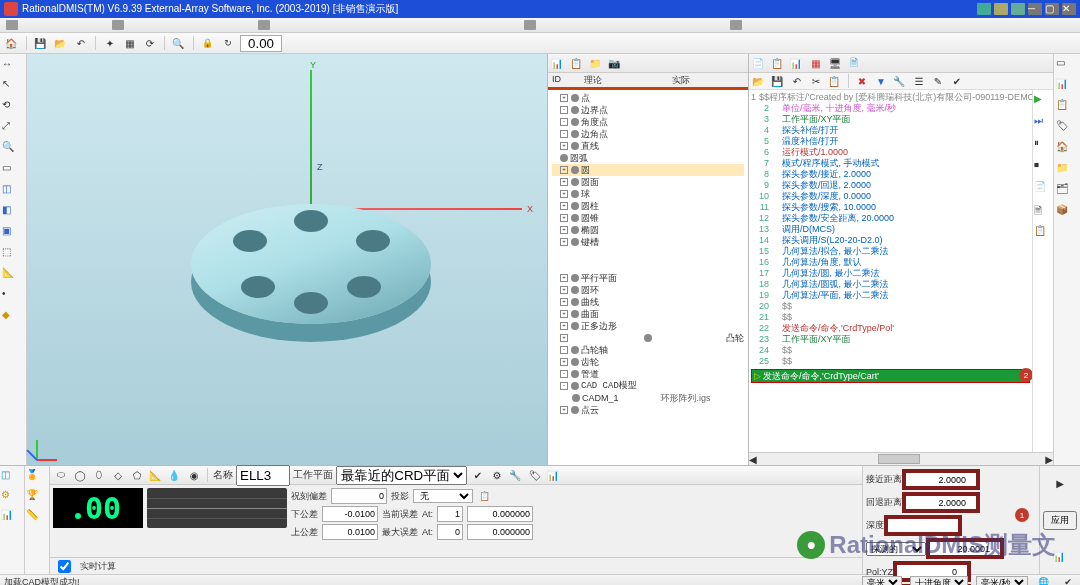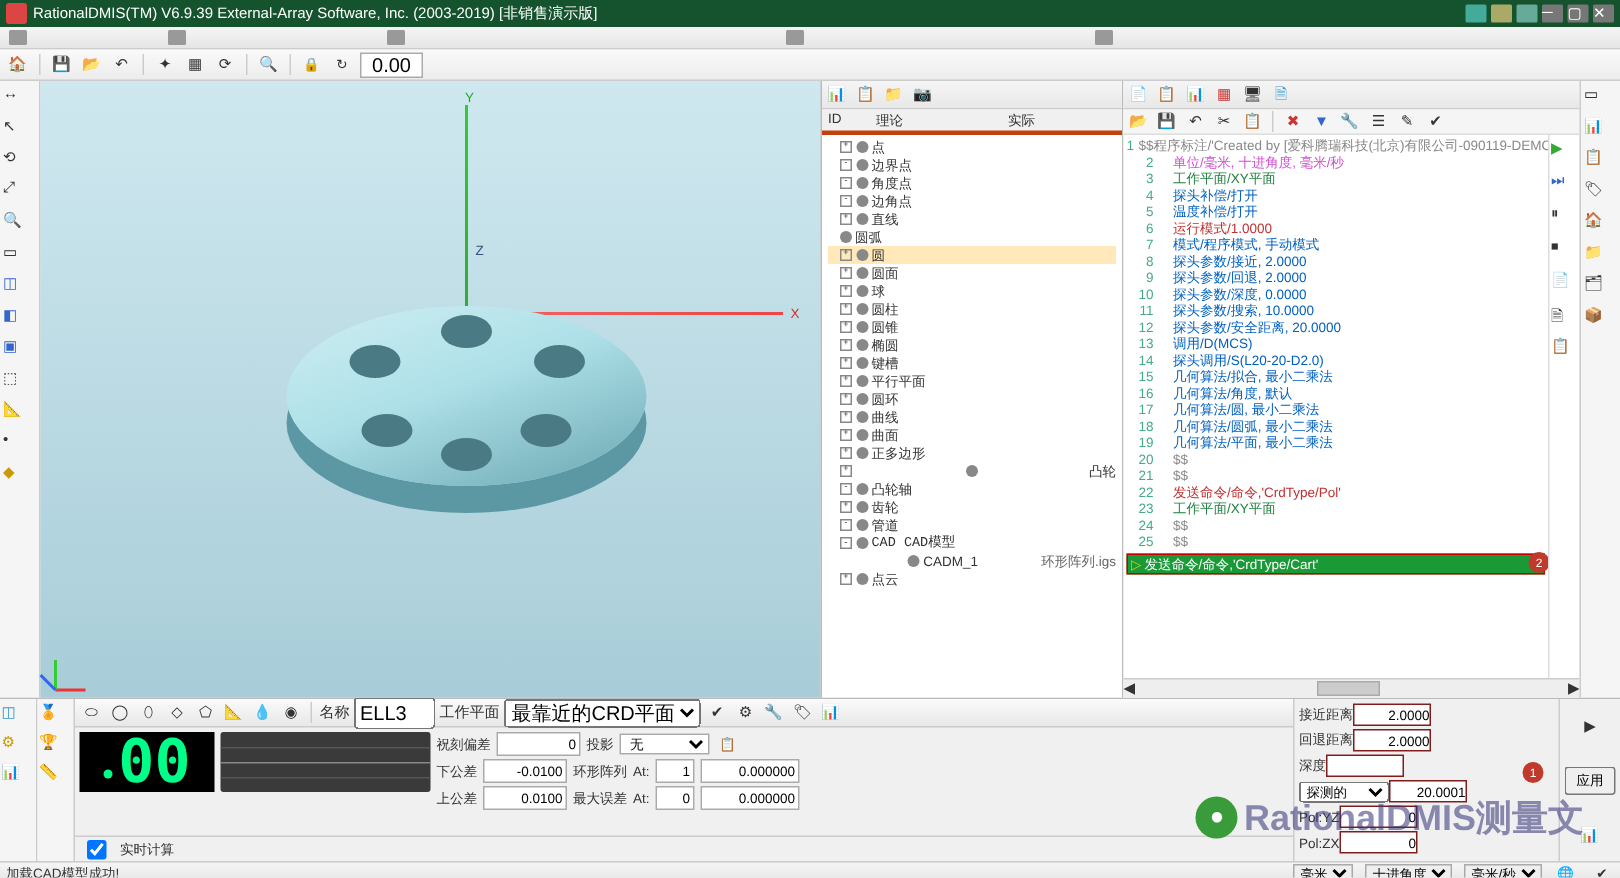--- a/index.html
+++ b/index.html
@@ -1,16 +1,16 @@
 <!DOCTYPE html>
 <html><head>
 <meta charset="utf-8">
 <style>
 html,body{margin:0;padding:0;width:1080px;height:585px;overflow:hidden;font-family:"Microsoft YaHei",Arial,sans-serif;font-size:10px;background:#e8e8e8;color:#333}
-.titlebar{height:18px;background:#14532d;color:#fff;display:flex;align-items:center;padding:0 4px;font-size:10px}
+.titlebar{height:18px;background:#1d4ed8;color:#fff;display:flex;align-items:center;padding:0 4px;font-size:10px}
 .titlebar .icon{width:14px;height:14px;background:#d44;margin-right:4px;border-radius:2px}
 .titlebar .title{flex:1}
 .titlebar .winbtn{width:14px;height:12px;margin-left:3px;background:#777;border-radius:1px}
 .menubar{height:14px;background:linear-gradient(#f5f5f5,#e5e5e5);border-bottom:1px solid #ccc;display:flex;align-items:center;padding:0 6px;gap:14px}
 .menubar .mitem{width:12px;height:10px;background:#999;border-radius:1px}
 .toolbar1{height:20px;background:linear-gradient(#fafafa,#ececec);border-bottom:1px solid #ccc;display:flex;align-items:center;padding:0 4px;gap:4px}
 .tbtn{width:16px;height:16px;display:flex;align-items:center;justify-content:center;border-radius:2px}
 .tsep{width:1px;height:14px;background:#ccc;margin:0 2px}
 .mainrow{display:flex;height:calc(585px - 18px - 14px - 20px - 108px - 14px)}
 .lefttools{width:22px;background:#f5f5f5;border-right:1px solid #ccc;display:flex;flex-direction:column;gap:3px;padding:3px 2px}
@@ -43,32 +43,32 @@
 .codebtns{width:18px;display:flex;flex-direction:column;gap:4px;padding:3px 1px;border-left:1px solid #ddd}
 .codewrap{display:flex;flex:1}
 .scroll{height:12px;background:#eee;border-top:1px solid #ccc;display:flex;align-items:center}
 .scroll .thumb{width:40px;height:8px;background:#ccc;border:1px solid #aaa;margin-left:40%}
 .bottom{height:108px;background:#f0f0f0;border-top:1px solid #bbb;display:flex}
 .btabs{width:22px;background:#f5f5f5;border-right:1px solid #ccc;display:flex;flex-direction:column;gap:2px;padding:3px 1px}
 .bmain{flex:1;display:flex;flex-direction:column}
 .btoolbar{height:18px;background:linear-gradient(#fafafa,#e8e8e8);border-bottom:1px solid #ccc;display:flex;align-items:center;padding:0 3px;gap:3px}
 .bcontent{flex:1;display:flex;padding:3px;gap:4px}
 .dro{width:90px;height:40px;background:#000;display:flex;align-items:center;justify-content:center}
-.dro .digits{color:#0f8;font-size:40px;font-weight:bold;font-family:monospace}
+.dro .digits{color:#0f8;font-size:30px;font-weight:bold;font-family:monospace}
 .dro .dot{width:6px;height:6px;border-radius:50%;background:#0f8;margin-right:4px;margin-top:16px}
 .wave{width:140px;height:40px;background:#3a3a3a;border-radius:2px;position:relative;overflow:hidden}
 .wave .l{position:absolute;left:0;right:0;height:1px;background:#555}
 .bparams{display:flex;flex-direction:column;gap:2px;font-size:9px;flex:1}
 .brow{display:flex;align-items:center;gap:4px}
 .brow label{white-space:nowrap}
 .brow input,.brow select{height:14px;font-size:9px;border:1px solid #aaa;padding:0 2px;background:#fff}
 .brow .num{width:50px;text-align:right}
 .bright{width:170px;border-left:1px solid #ccc;padding:3px;font-size:9px}
 .bright .prow{display:flex;justify-content:flex-start;align-items:center;margin-bottom:2px}
-.bright input{width:50px;height:13px;font-size:9px;border:1px solid #7f1d1d;text-align:right;padding:0 0}
+.bright input{width:50px;height:13px;font-size:9px;border:4px solid #7f1d1d;text-align:right;padding:0 10px}
 .bright select{width:60px;height:14px;font-size:9px}
 .botbtns{width:40px;border-left:1px solid #ccc;display:flex;flex-direction:column;align-items:center;justify-content:space-around}
 .status{height:14px;background:linear-gradient(#f5f5f5,#e5e5e5);border-top:1px solid #ccc;display:flex;align-items:center;padding:0 4px;font-size:9px;gap:8px}
 .status .sfield{display:flex;align-items:center;gap:2px}
 .status select{height:12px;font-size:9px;border:1px solid #aaa}
 .watermark{position:absolute;bottom:24px;right:24px;font-size:24px;font-weight:bold;color:rgba(50,50,120,.55);pointer-events:none;display:flex;align-items:center;gap:4px}
 .watermark .wicon{width:28px;height:28px;border-radius:50%;background:#3a9b3a;display:flex;align-items:center;justify-content:center;color:#fff;font-size:16px}
 
 .axis{position:absolute}
 .axis-y{left:283px;top:16px;width:2px;height:140px;background:linear-gradient(#3c3,#3a3);}
@@ -236,21 +236,21 @@
         <div class="tnode" style="padding-left: 8px;">
           <span class="tplus">+</span>
           <span class="ticon"></span>
           <span>椭圆</span>
         </div>
         <div class="tnode" style="padding-left: 8px;">
           <span class="tplus">+</span>
           <span class="ticon"></span>
           <span>键槽</span>
         </div>
-        <div class="tnode" style="padding-left: 8px;">
+        <div class="tnode" style="padding-left: 8px; margin-top: 24px;">
           <span class="tplus">+</span>
           <span class="ticon"></span>
           <span>平行平面</span>
         </div>
         <div class="tnode" style="padding-left: 8px;">
           <span class="tplus">+</span>
           <span class="ticon"></span>
           <span>圆环</span>
         </div>
         <div class="tnode" style="padding-left: 8px;">
@@ -286,21 +286,21 @@
         <div class="tnode" style="padding-left: 8px;">
           <span class="tplus">-</span>
           <span class="ticon"></span>
           <span>管道</span>
         </div>
         <div class="tnode" style="padding-left: 8px; font-family: Liberation Mono, monospace;">
           <span class="tplus">-</span>
           <span class="ticon"></span>
           <span>CAD CAD模型</span>
         </div>
-        <div class="tnode" style="padding-left: 20px; justify-content: flex-end;">
+        <div class="tnode" style="padding-left: 20px;">
           <span class="ticon"></span>
           <span>CADM_1</span>
           <span style="margin-left: 40px; color: rgb(102, 102, 102);">环形阵列.igs</span>
         </div>
         <div class="tnode" style="padding-left: 8px;">
           <span class="tplus">+</span>
           <span class="ticon"></span>
           <span>点云</span>
         </div>
       </div>
@@ -408,21 +408,21 @@
         <div class="brow">
           <label>祝刻偏差</label>
           <input class="num" value="0" style="">
           <label>投影</label>
           <select style="width:60px"><option>无</option></select>
           <div class="tbtn">📋</div>
         </div>
         <div class="brow">
           <label>下公差</label>
           <input class="num" value="-0.0100" style="">
-          <label>环形阵列</label>
+          <label>当前误差</label>
           <label>At:</label>
           <input class="num" style="width: 20px;" value="1">
           <input class="num" style="width: 60px;" value="0.000000">
         </div>
         <div class="brow">
           <label>上公差</label>
           <input class="num" value="0.0100" style="">
           <label>最大误差</label>
           <label>At:</label>
           <input class="num" style="width: 20px;" value="0">

